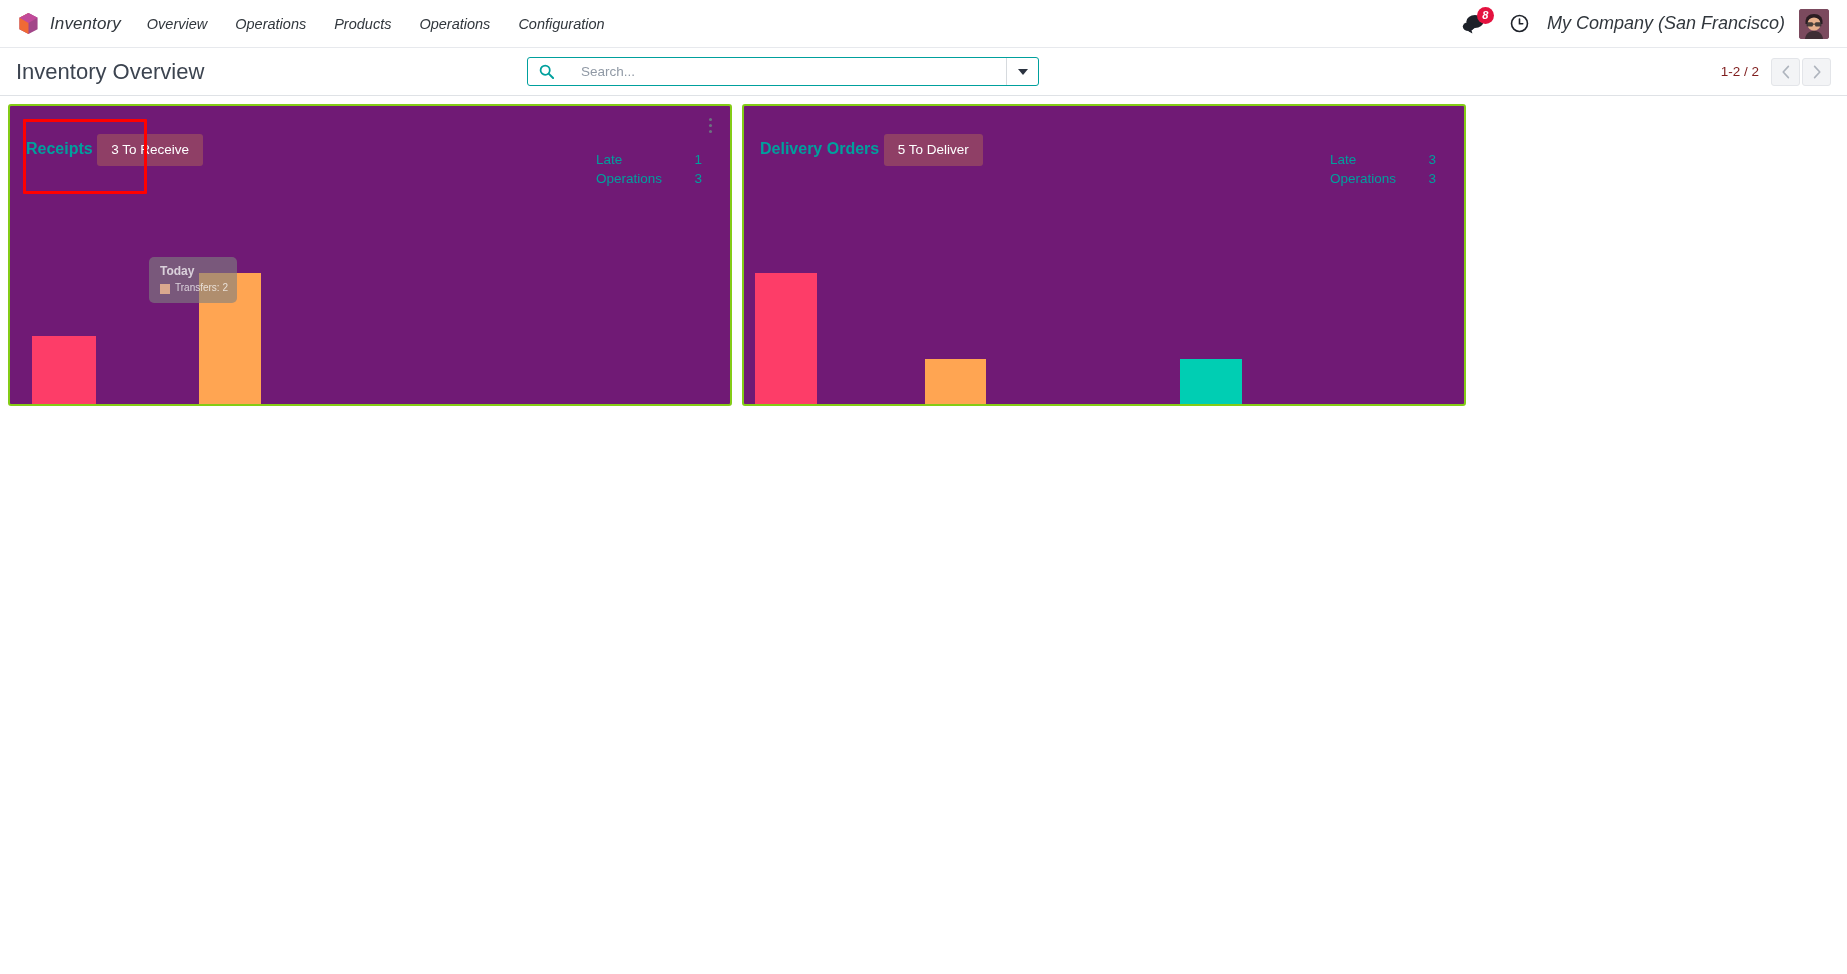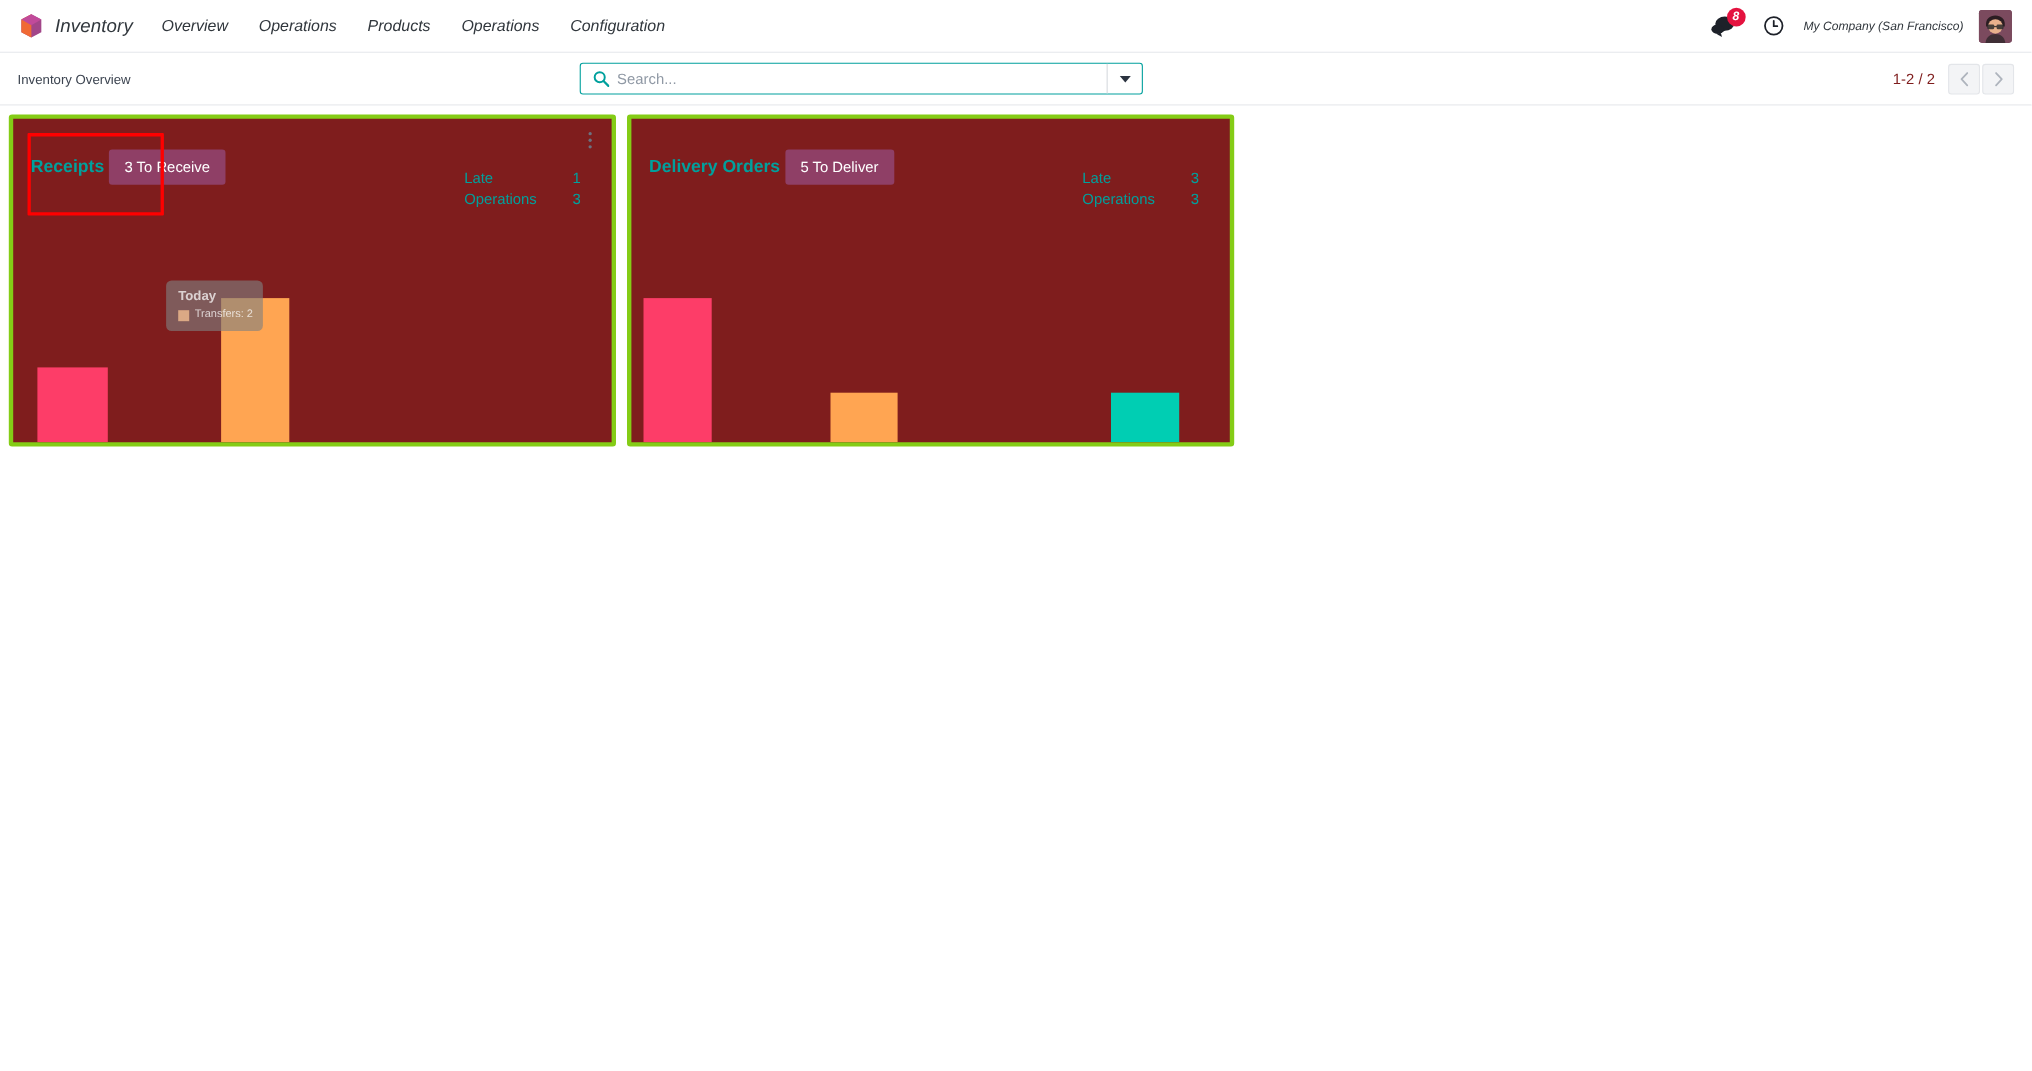--- a/index.html
+++ b/index.html
@@ -70,21 +70,21 @@
     color: #fff;
     font-size: 11px;
     font-weight: 700;
     display: flex;
     align-items: center;
     justify-content: center;
     padding: 0 4px;
     line-height: 1;
   }
   .company-name {
-    font-size: 11px;
+    font-size: 18px;
     color: #31373d;
     padding: 0 12px 0 6px;
     cursor: pointer;
     white-space: nowrap;
   }
   .avatar {
     width: 30px; height: 30px;
     border-radius: 3px;
     overflow: hidden;
     cursor: pointer;
@@ -97,35 +97,36 @@
   .control-panel {
     height: 48px;
     background: #ffffff;
     border-bottom: 1px solid #dfe2e6;
     display: flex;
     align-items: center;
     padding: 0 16px;
     position: relative;
   }
   .page-title {
-    font-size: 12px;
+    font-size: 22px;
     color: #3c4450;
     font-weight: 400;
     white-space: nowrap;
   }
   .searchview {
     position: absolute;
     left: 527px;
     width: 512px;
     height: 29px;
     border: 1px solid #00a09d;
     border-radius: 3px;
     background: #fff;
     display: flex;
     align-items: center;
+    gap: 20px;
   }
   .search-icon-wrap {
     padding: 0 7px 0 11px;
     display: flex; align-items: center;
     color: #00a09d;
   }
   .search-input {
     flex: 1;
     border: none;
     outline: none;
@@ -181,24 +182,24 @@
     padding: 0;
     position: relative;
   }
   .kanban-row {
     display: flex;
     align-items: flex-start;
     padding: 8px 8px 0 8px;
     gap: 10px;
   }
   .kcard {
-    width: 552px;
+    width: 724px;
     height: 302px;
-    background: #7f1d1d;
-    border: 4px solid #84cc16;
+    background: #701a75;
+    border: 2px solid #84cc16;
     border-radius: 3px;
     position: relative;
     overflow: hidden;
   }
   .kcard-head {
     position: relative;
     padding: 12px 16px 0 16px;
     height: 108px;
   }
   .kcard-title {

